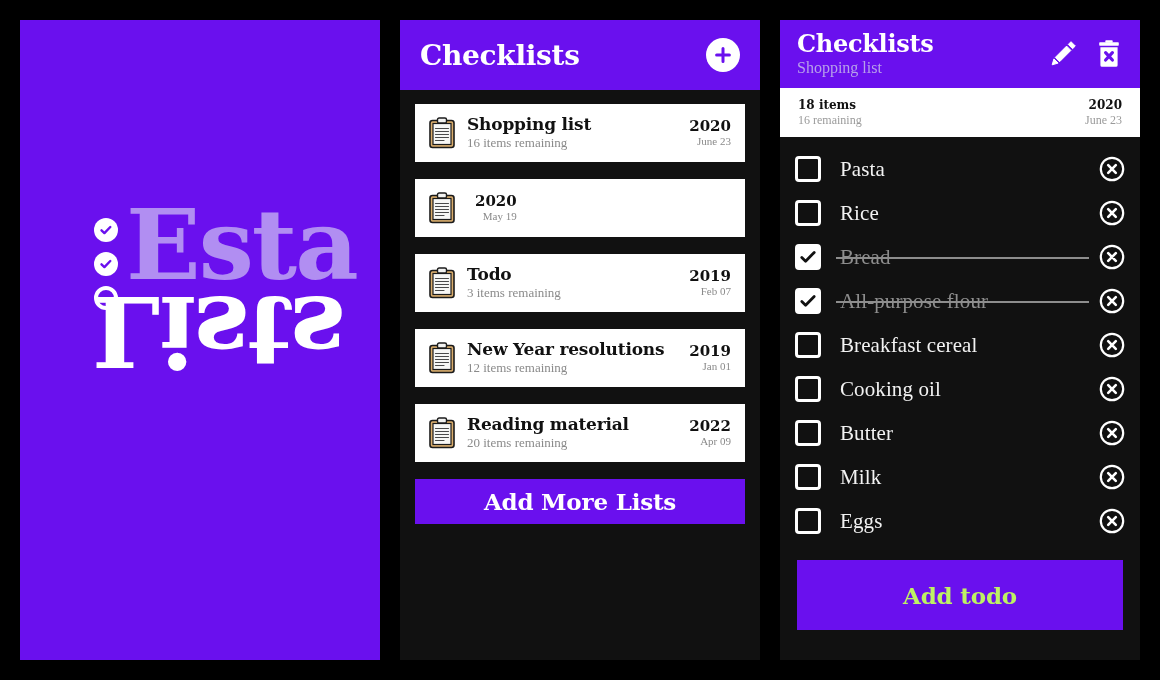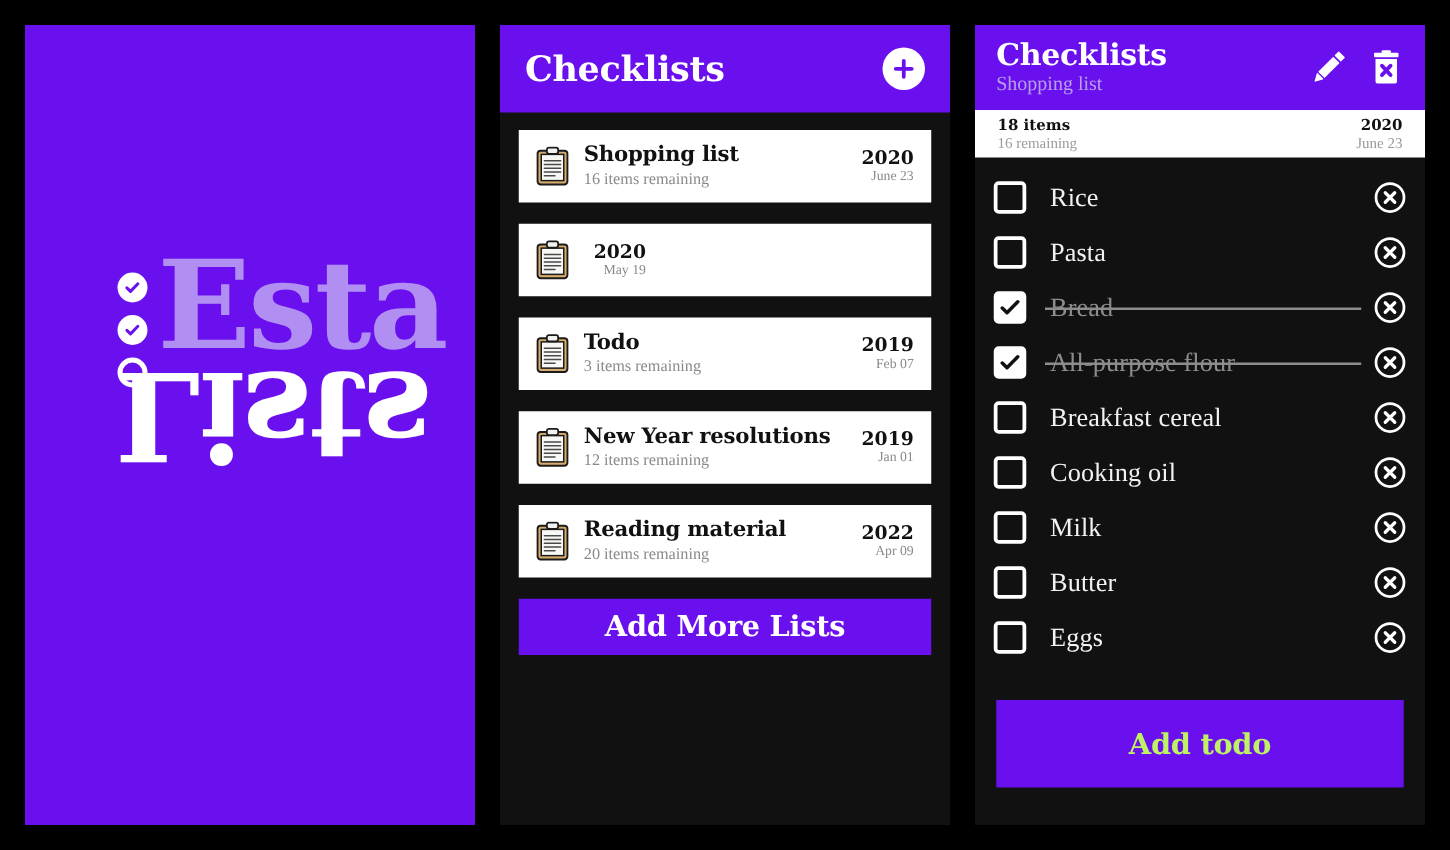--- a/index.html
+++ b/index.html
@@ -260,21 +260,21 @@
   }
   .icon-btn {
     width: 30px;
     height: 30px;
     display: flex;
     align-items: center;
     justify-content: center;
   }
   .detail-stats {
     flex: 0 0 auto;
-    height: 38px;
+    height: 49px;
     background: #ffffff;
     display: flex;
     align-items: center;
     justify-content: space-between;
     padding: 0 18px 0 18px;
     box-sizing: border-box;
   }
   .stat-left, .stat-right { display: flex; flex-direction: column; }
   .stat-right { align-items: flex-end; }
   .stat-strong {
@@ -559,34 +559,34 @@
         <div class="stat-strong">2020</div>
         <div class="stat-muted">June 23</div>
       </div>
     </div>
 
     <div class="todo-list">
 
       <div class="todo-row">
         <div class="checkbox"></div>
         <div class="todo-label-wrap">
-          <span class="todo-label">Rice</span>
+          <span class="todo-label">Pasta</span>
         </div>
         <div class="del-btn">
           <svg width="26" height="26" viewBox="0 0 26 26" aria-hidden="true">
             <circle cx="13" cy="13" r="11.2" fill="none" stroke="#ffffff" stroke-width="2.2"></circle>
             <path d="M9.2 9.2 L16.8 16.8 M16.8 9.2 L9.2 16.8" stroke="#ffffff" stroke-width="2.6" stroke-linecap="round"></path>
           </svg>
         </div>
       </div>
 
       <div class="todo-row">
         <div class="checkbox"></div>
         <div class="todo-label-wrap">
-          <span class="todo-label">Pasta</span>
+          <span class="todo-label">Rice</span>
         </div>
         <div class="del-btn">
           <svg width="26" height="26" viewBox="0 0 26 26" aria-hidden="true">
             <circle cx="13" cy="13" r="11.2" fill="none" stroke="#ffffff" stroke-width="2.2"></circle>
             <path d="M9.2 9.2 L16.8 16.8 M16.8 9.2 L9.2 16.8" stroke="#ffffff" stroke-width="2.6" stroke-linecap="round"></path>
           </svg>
         </div>
       </div>
 
       <div class="todo-row done">
@@ -647,34 +647,34 @@
           <svg width="26" height="26" viewBox="0 0 26 26" aria-hidden="true">
             <circle cx="13" cy="13" r="11.2" fill="none" stroke="#ffffff" stroke-width="2.2"></circle>
             <path d="M9.2 9.2 L16.8 16.8 M16.8 9.2 L9.2 16.8" stroke="#ffffff" stroke-width="2.6" stroke-linecap="round"></path>
           </svg>
         </div>
       </div>
 
       <div class="todo-row">
         <div class="checkbox"></div>
         <div class="todo-label-wrap">
-          <span class="todo-label">Milk</span>
+          <span class="todo-label">Butter</span>
         </div>
         <div class="del-btn">
           <svg width="26" height="26" viewBox="0 0 26 26" aria-hidden="true">
             <circle cx="13" cy="13" r="11.2" fill="none" stroke="#ffffff" stroke-width="2.2"></circle>
             <path d="M9.2 9.2 L16.8 16.8 M16.8 9.2 L9.2 16.8" stroke="#ffffff" stroke-width="2.6" stroke-linecap="round"></path>
           </svg>
         </div>
       </div>
 
       <div class="todo-row">
         <div class="checkbox"></div>
         <div class="todo-label-wrap">
-          <span class="todo-label">Butter</span>
+          <span class="todo-label">Milk</span>
         </div>
         <div class="del-btn">
           <svg width="26" height="26" viewBox="0 0 26 26" aria-hidden="true">
             <circle cx="13" cy="13" r="11.2" fill="none" stroke="#ffffff" stroke-width="2.2"></circle>
             <path d="M9.2 9.2 L16.8 16.8 M16.8 9.2 L9.2 16.8" stroke="#ffffff" stroke-width="2.6" stroke-linecap="round"></path>
           </svg>
         </div>
       </div>
 
       <div class="todo-row">

